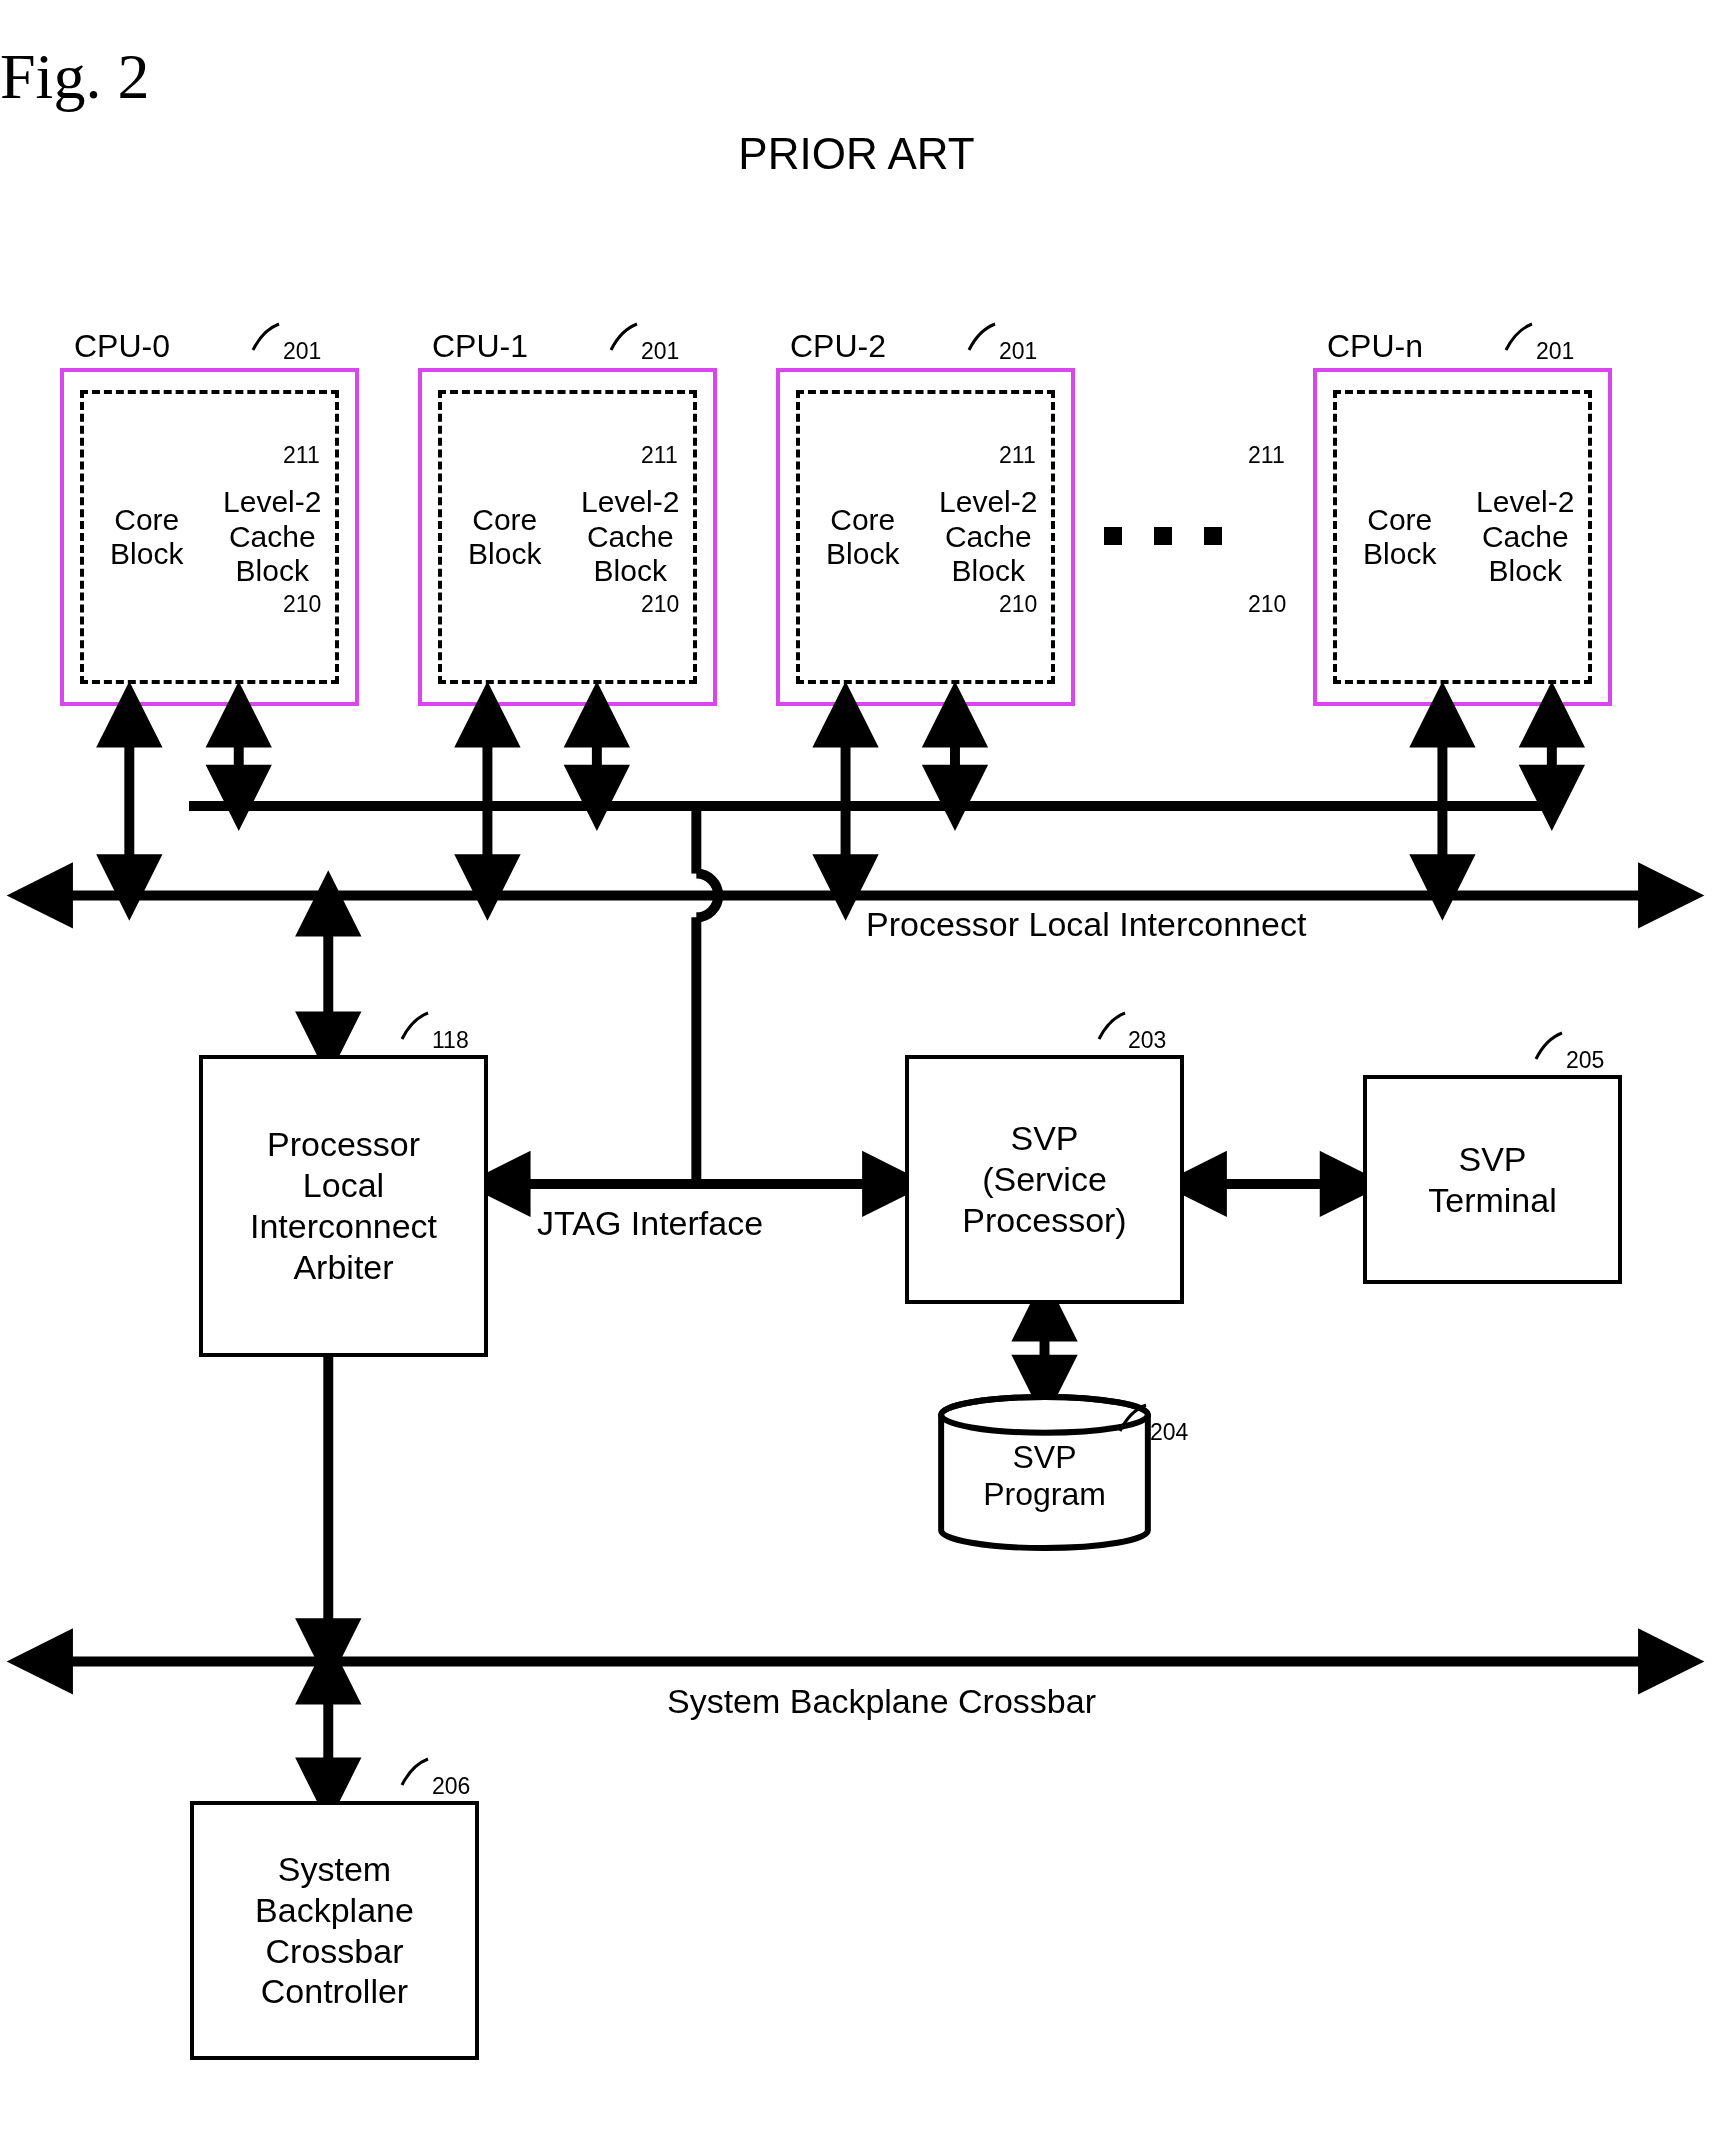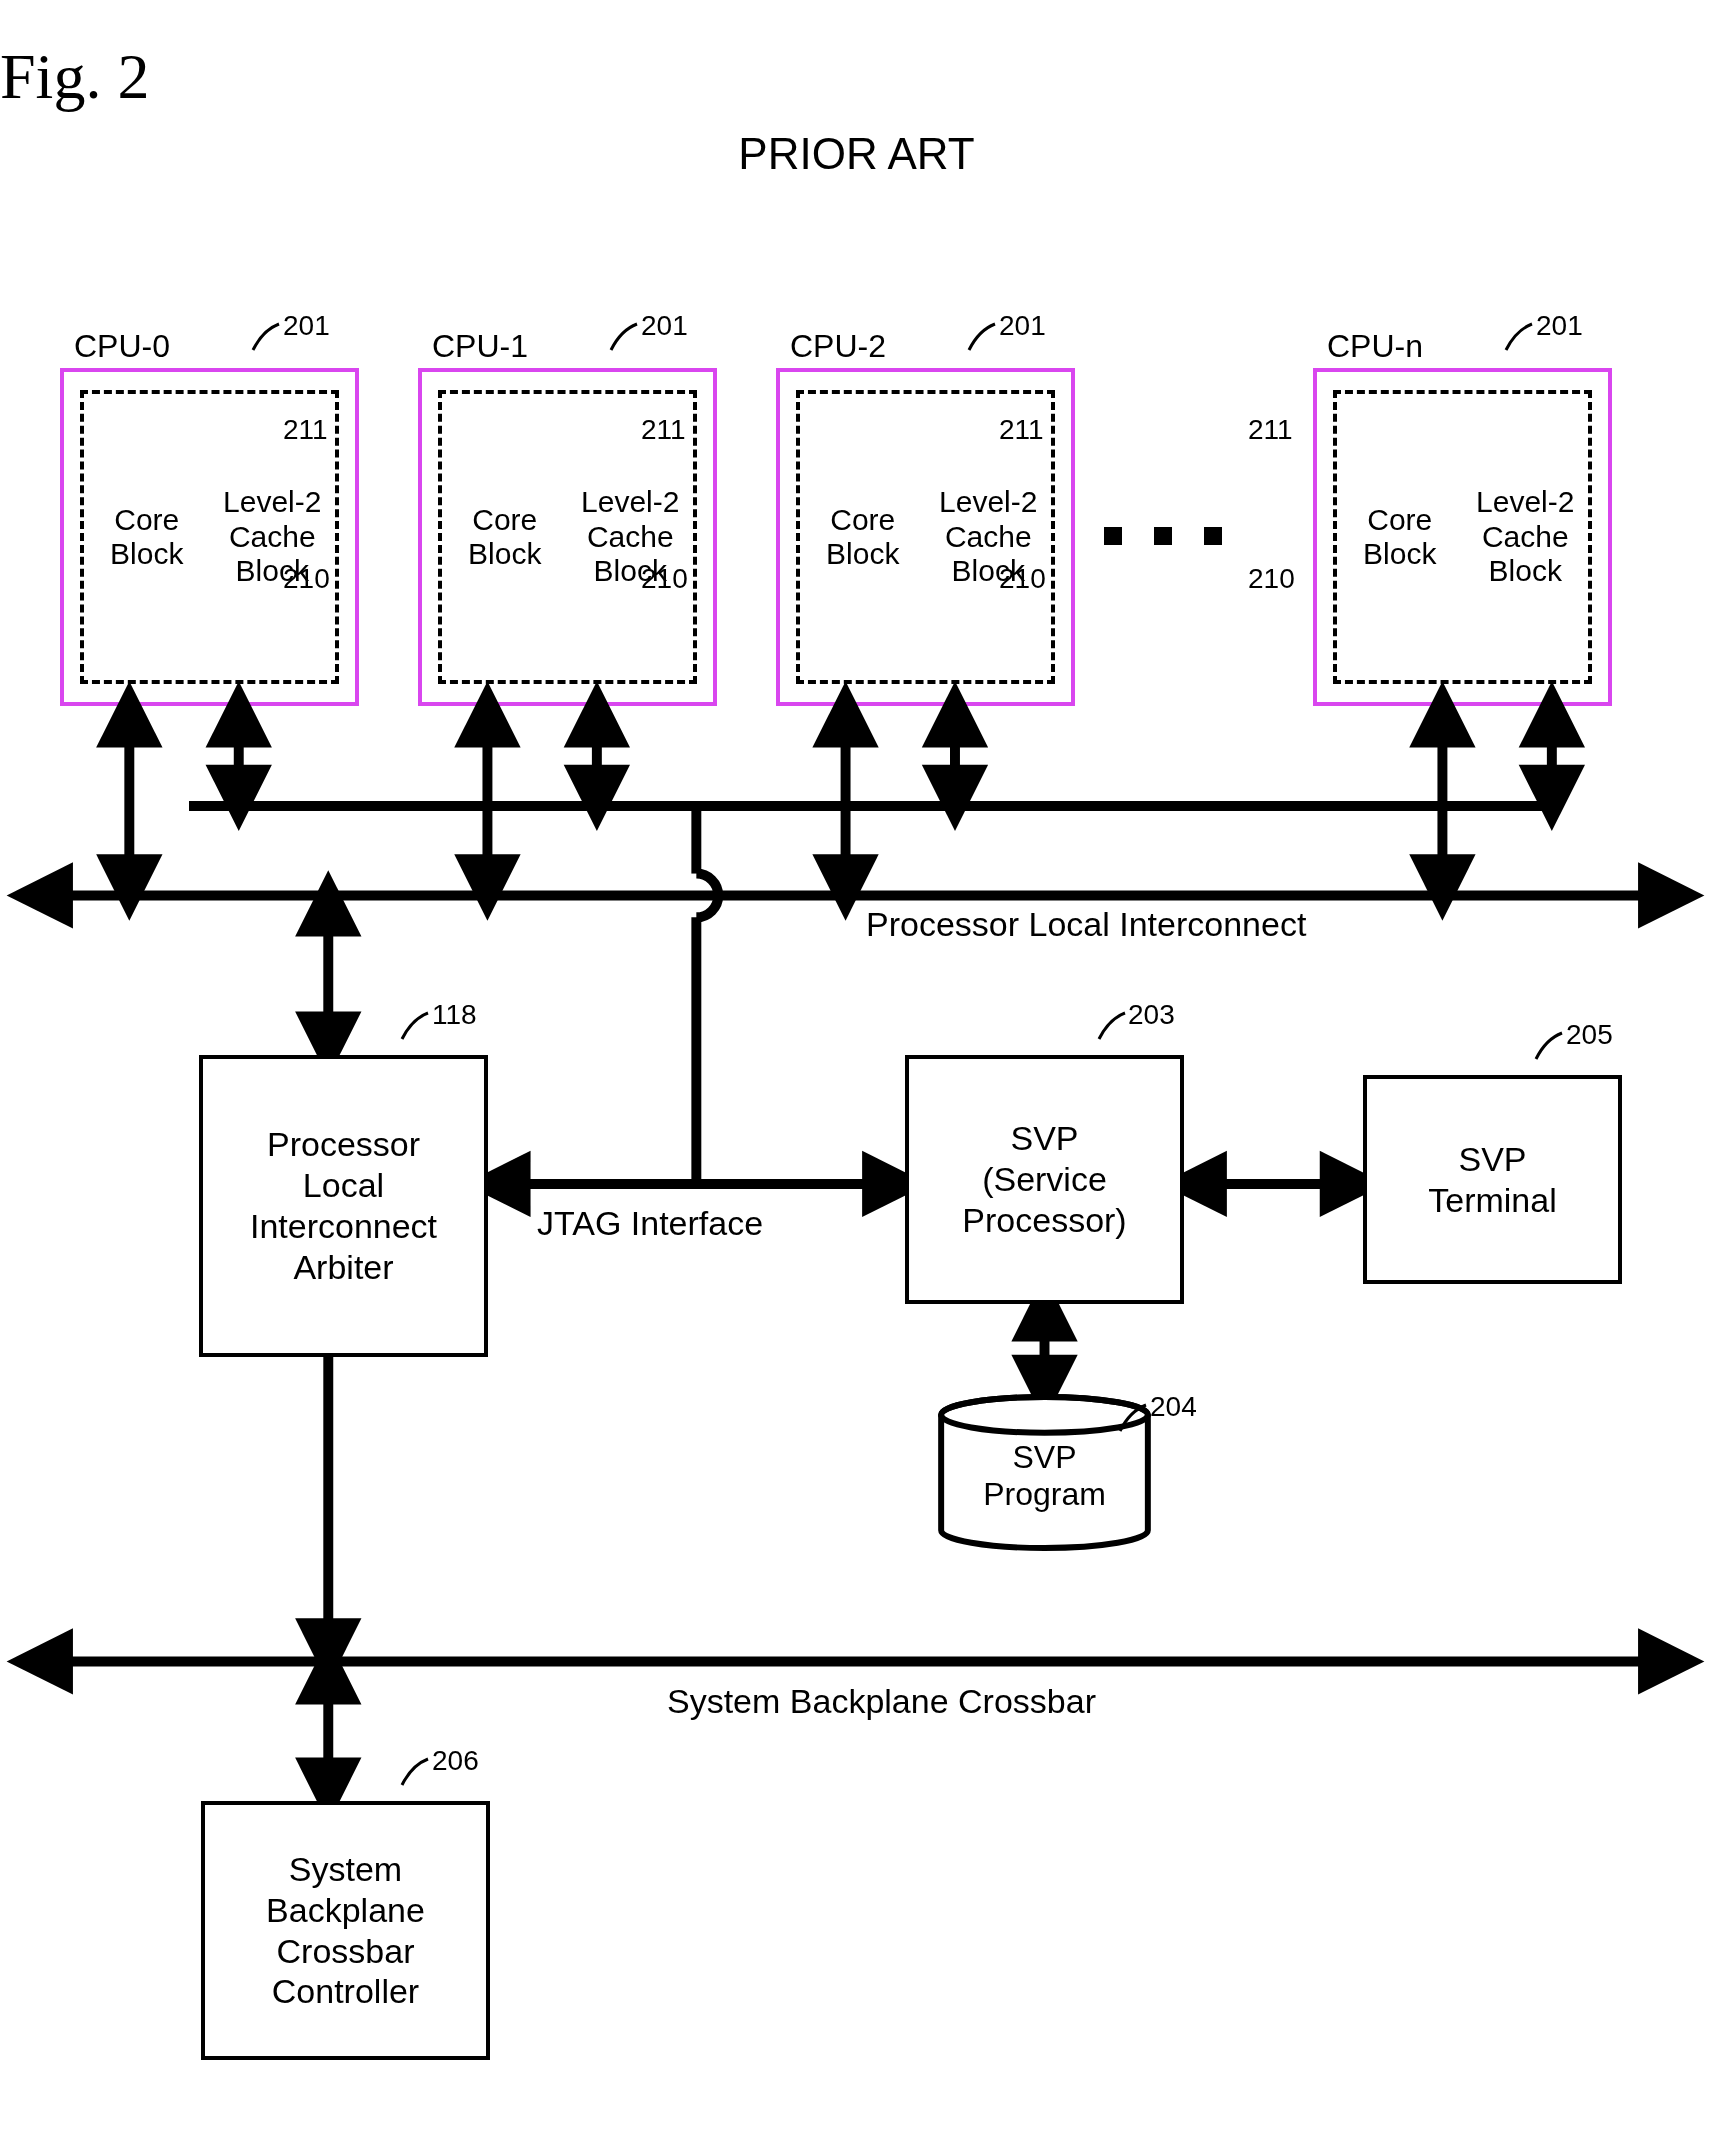--- a/index.html
+++ b/index.html
@@ -35,21 +35,22 @@
   .cpu-label {
     position: absolute;
     font-family: Arial, sans-serif;
     font-size: 32px;
     top: -44px;
     left: 10px;
   }
   .ref-label {
     position: absolute;
     font-family: Arial, sans-serif;
-    font-size: 28px;
+    font-size: 23px;
+    margin-top: 28px;
   }
   .ref-tick {
     position: absolute;
     width: 34px;
     height: 34px;
   }
   .inner-dashed {
     position: absolute;
     left: 16px; right: 16px; top: 18px; bottom: 18px;
     border: 4px dashed #000;
@@ -247,20 +248,20 @@
     <path d="M6 22 L6 138 A104 18 0 0 0 214 138 L214 22" fill="#fff" stroke="#000" stroke-width="6"></path>
     <ellipse cx="110" cy="22" rx="104" ry="18" fill="none" stroke="#000" stroke-width="6"></ellipse>
   </svg>
   <div style="position:absolute; left:0; right:0; top:46px; text-align:center; font-family:Arial,sans-serif; font-size:32px; line-height:1.15;">SVP<br>Program</div>
 </div>
 <svg class="ref-tick" style="left:1116px; top:1401px;" viewBox="0 0 34 34" width="34" height="34">
     <path d="M4 30 Q14 10 30 4" stroke="#000" stroke-width="3" fill="none"></path>
   </svg>
 <div class="ref-label" style="left:1150px; top:1391px;">204</div>
 
-<div class="block-box" style="left:201px; top:1801px; width:289px; height:259px;">
+<div class="block-box" style="left:190px; top:1801px; width:289px; height:259px;">
   <span>System<br>Backplane<br>Crossbar<br>Controller</span>
 </div>
 <svg class="ref-tick" style="left:398px; top:1755px;" viewBox="0 0 34 34" width="34" height="34">
     <path d="M4 30 Q14 10 30 4" stroke="#000" stroke-width="3" fill="none"></path>
   </svg>
 <div class="ref-label" style="left:432px; top:1745px;">206</div>
 
 
 </body></html>

